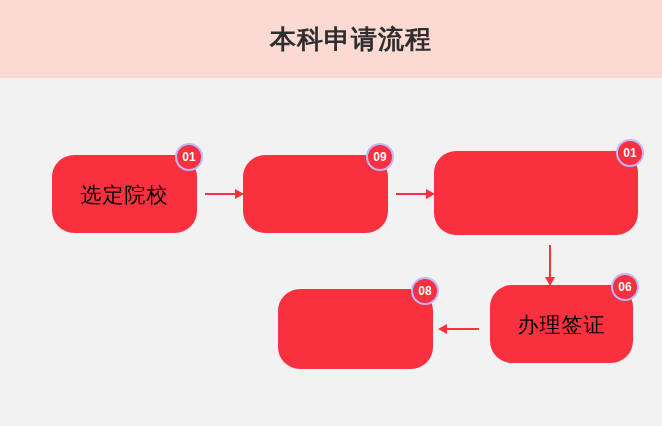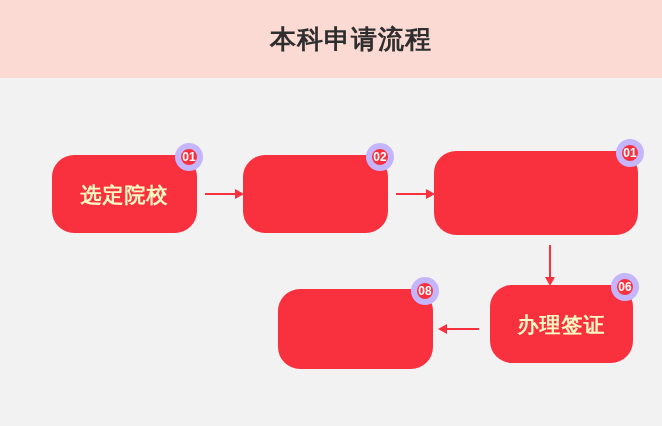--- a/index.html
+++ b/index.html
@@ -50,34 +50,34 @@
   .step {
     position: absolute;
     background: #f9303e;
     border-radius: 22px;
     display: flex;
     align-items: center;
     justify-content: center;
     box-sizing: border-box;
   }
   .step-label {
-    color: #fef9c3;
+    color: #000000;
     font-size: 21px;
-    font-weight: bold;
+    font-weight: normal;
     letter-spacing: 1px;
     line-height: 1;
     white-space: nowrap;
   }
   .badge {
     position: absolute;
     width: 28px;
     height: 28px;
     border-radius: 50%;
     background: #f9303e;
-    border: 6px solid #c4b5fd;
+    border: 2px solid #c4b5fd;
     box-sizing: border-box;
     display: flex;
     align-items: center;
     justify-content: center;
     color: #ffffff;
     font-size: 12px;
     font-weight: bold;
     line-height: 1;
     top: -12px;
     right: -6px;
@@ -145,21 +145,21 @@
 <div class="canvas">
 
   <div class="step" id="step-1">
     <span class="step-label">选定院校</span>
     <span class="badge">01</span>
   </div>
 
   <div class="arrow-h right" id="arrow-1-2"></div>
 
   <div class="step" id="step-2">
-    <span class="badge">02</span>
+    <span class="badge">09</span>
   </div>
 
   <div class="arrow-h right" id="arrow-2-3"></div>
 
   <div class="step" id="step-3">
     <span class="badge">01</span>
   </div>
 
   <div class="arrow-v" id="arrow-3-4"></div>
 

